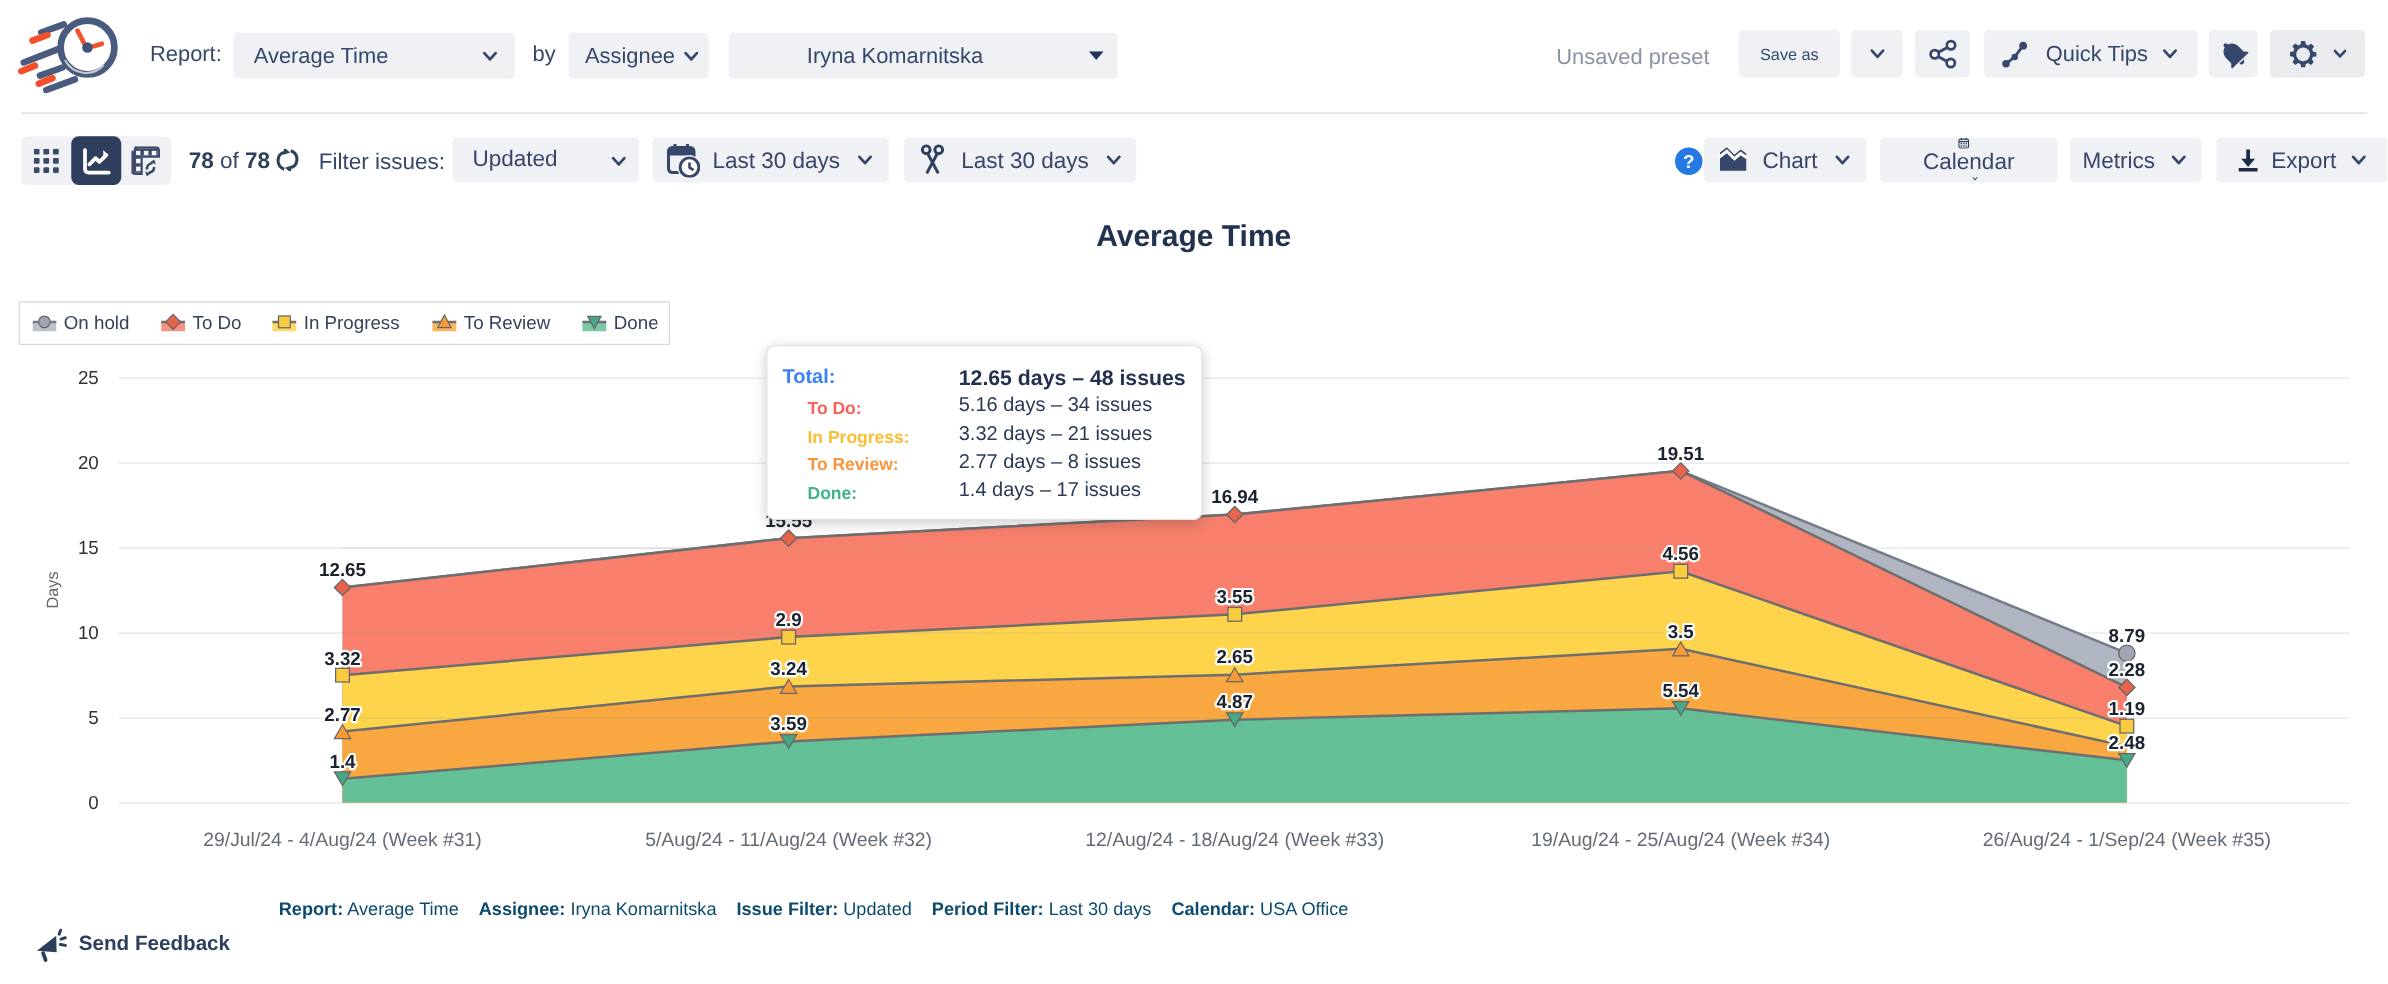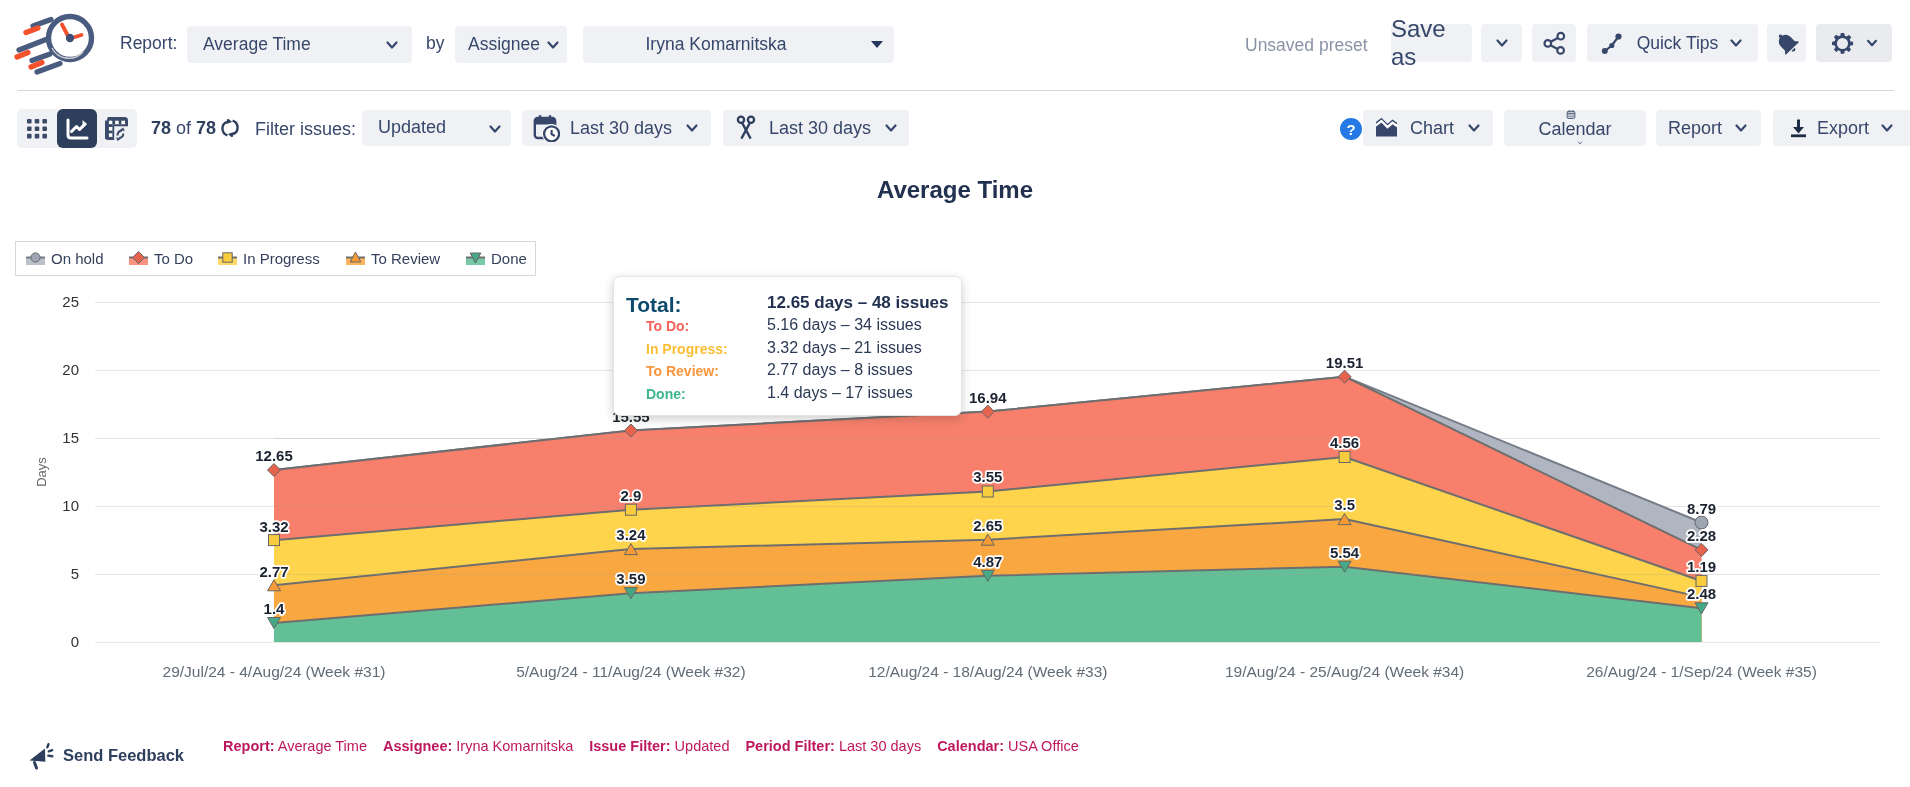--- a/index.html
+++ b/index.html
@@ -47,21 +47,21 @@
       </svg>
   </div>
   <div class="btn" style="left:583px;top:26px;width:311px;height:37px;font-size:17.5px;padding-right:45px;">
     <span>Iryna Komarnitska</span>
     <svg style="position:absolute;right:11px;top:15px" width="12" height="8" viewBox="0 0 12 8">
         <polygon points="0,0 12,0 6,7" fill="#24355B"></polygon>
       </svg>
   </div>
 
   <div class="abs" style="left:1245px;top:35px;font-size:17.5px;color:#8A93A6;">Unsaved preset</div>
-  <div class="btn" style="left:1391px;top:24px;width:81px;height:38px;font-size:24px;">Save as</div>
+  <div class="btn" style="left:1391px;top:24px;width:81px;height:38px;font-size:13px;">Save as</div>
   <div class="btn" style="left:1481px;top:24px;width:41px;height:38px;">
     <svg width="16" height="16" viewBox="0 0 16 16">
         <polyline points="3.5,5.5 8,10.5 12.5,5.5" fill="none" stroke="#36476B" stroke-width="2.2" stroke-linecap="round" stroke-linejoin="round"></polyline>
       </svg>
   </div>
   <div class="btn" style="left:1532px;top:24px;width:44px;height:38px;">
     <svg width="26" height="26" viewBox="0 0 26 26">
       <g stroke="#36476B" stroke-width="2.3" fill="none">
         <line x1="7.5" y1="13" x2="19.5" y2="6.6"></line>
           <line x1="7.5" y1="14.2" x2="19.5" y2="20.6"></line>
@@ -218,21 +218,21 @@
           <rect x="10.5" y="17" width="3" height="3"></rect>
           <rect x="16" y="17" width="3" height="3"></rect>
       </g>
     </svg>
     <span>Calendar</span>
     <svg style="margin-left:10px" width="16" height="16" viewBox="0 0 16 16">
         <polyline points="3.5,5.5 8,10.5 12.5,5.5" fill="none" stroke="#36476B" stroke-width="2.2" stroke-linecap="round" stroke-linejoin="round"></polyline>
       </svg>
   </div>
   <div class="btn" style="left:1656px;top:110px;width:105px;height:36px;font-size:18px;">
-    <span>Report</span>
+    <span>Metrics</span>
     <svg style="margin-left:11px" width="16" height="16" viewBox="0 0 16 16">
         <polyline points="3.5,5.5 8,10.5 12.5,5.5" fill="none" stroke="#36476B" stroke-width="2.2" stroke-linecap="round" stroke-linejoin="round"></polyline>
       </svg>
   </div>
   <div class="btn" style="left:1773px;top:110px;width:138px;height:36px;font-size:18px;">
     <svg style="margin-right:9px" width="19" height="20" viewBox="0 0 19 20">
       <line x1="9.5" y1="1.5" x2="9.5" y2="11" stroke="#1E2B45" stroke-width="3"></line>
       <polygon points="4,9 15,9 9.5,15.5" fill="#1E2B45"></polygon>
       <line x1="2" y1="17.8" x2="17" y2="17.8" stroke="#1E2B45" stroke-width="2.8"></line>
     </svg>
@@ -381,38 +381,38 @@
 
     <g transform="translate(440,0)">
       <rect x="0" y="7.5" width="19" height="7.5" fill="#63C096" opacity="0.85"></rect>
       <line x1="0" y1="7.5" x2="19" y2="7.5" stroke="#6E6E6E" stroke-width="2"></line>
       <path d="M9.5,13 L14.8,3 L4.2,3 Z" fill="#47A887" stroke="#666"></path>
       <text x="25" y="13.5" font-size="15px" fill="#35425C">Done</text>
     </g>
   </svg>
 
   <div class="abs" style="left:613px;top:276px;width:349px;height:140px;background:#fff;border:1px solid #E4E4E4;border-radius:7px;box-shadow:0 3px 10px rgba(60,60,60,0.25);"></div>
-  <div class="abs" style="left:626px;top:293px;font-size:21px;font-weight:bold;color:#0c4a6e;">Total:</div>
+  <div class="abs" style="left:626px;top:293px;font-size:16px;font-weight:bold;color:#3b82f6;">Total:</div>
   <div class="abs" style="left:767px;top:293px;font-size:17px;font-weight:bold;color:#22314F;">12.65 days – 48 issues</div>
   <div class="abs" style="left:646px;top:318px;font-size:14px;font-weight:bold;color:#F4645C;">To Do:</div>
   <div class="abs" style="left:767px;top:316px;font-size:16px;color:#2B3A55;">5.16 days – 34 issues</div>
   <div class="abs" style="left:646px;top:340.5px;font-size:14px;font-weight:bold;color:#FBBE32;">In Progress:</div>
   <div class="abs" style="left:767px;top:338.5px;font-size:16px;color:#2B3A55;">3.32 days – 21 issues</div>
   <div class="abs" style="left:646px;top:363px;font-size:14px;font-weight:bold;color:#F9953B;">To Review:</div>
   <div class="abs" style="left:767px;top:361px;font-size:16px;color:#2B3A55;">2.77 days – 8 issues</div>
   <div class="abs" style="left:646px;top:385.5px;font-size:14px;font-weight:bold;color:#3EB58A;">Done:</div>
   <div class="abs" style="left:767px;top:383.5px;font-size:16px;color:#2B3A55;">1.4 days – 17 issues</div>
 
   <svg class="abs" style="left:28px;top:741px" width="28" height="30" viewBox="0 0 28 30">
     <path d="M1.5,19.5 L17,7.5 L17.3,20.8 Z" fill="#2E3F5E"></path>
     <line x1="6.5" y1="21.5" x2="8.5" y2="27" stroke="#2E3F5E" stroke-width="3" stroke-linecap="round"></line>
     <g stroke="#2E3F5E" stroke-width="2.4" stroke-linecap="round">
       <line x1="19.3" y1="6.3" x2="20.5" y2="3.2"></line>
       <line x1="20.8" y1="10.3" x2="24.2" y2="9.2"></line>
       <line x1="20.3" y1="14.6" x2="24.3" y2="15.3"></line>
     </g>
   </svg>
   <div class="abs" style="left:63px;top:746px;font-size:16.5px;font-weight:bold;color:#2E3F5E;">Send Feedback</div>
-  <div class="abs" style="left:223px;top:738px;font-size:14.5px;color:#be185d;white-space:nowrap;">
+  <div class="abs" style="left:223px;top:720px;font-size:14.5px;color:#0c4a6e;white-space:nowrap;">
     <b>Report:</b> Average Time<span style="display:inline-block;width:16px;"></span><b>Assignee:</b> Iryna Komarnitska<span style="display:inline-block;width:16px;"></span><b>Issue Filter:</b> Updated<span style="display:inline-block;width:16px;"></span><b>Period Filter:</b> Last 30 days<span style="display:inline-block;width:16px;"></span><b>Calendar:</b> USA Office
   </div>
 
 </div>
 
 </body></html>

